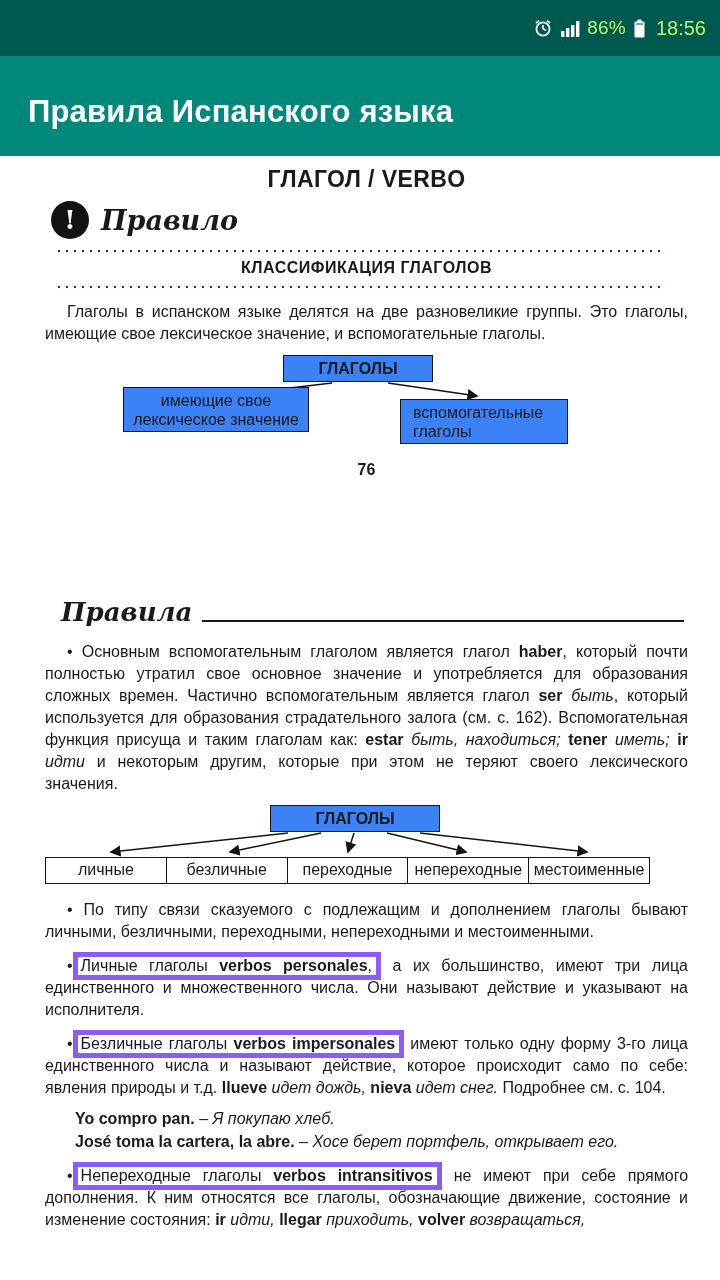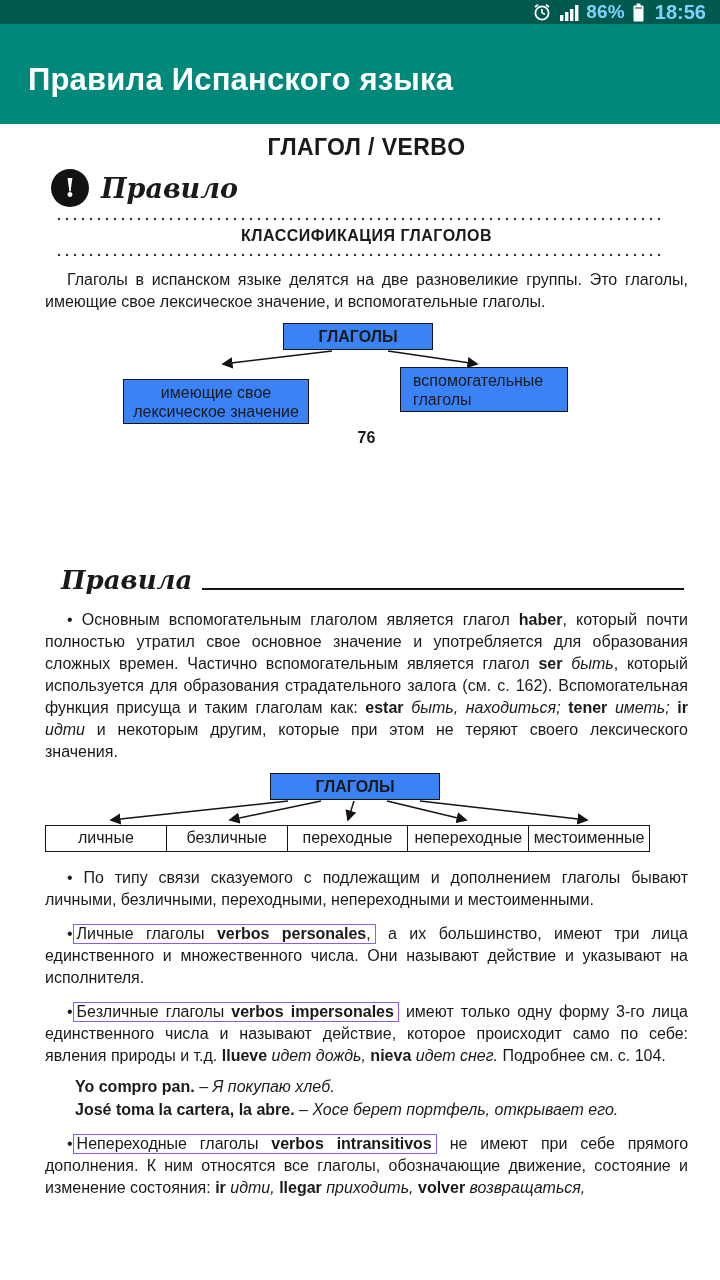--- a/index.html
+++ b/index.html
@@ -1,21 +1,21 @@
 <!DOCTYPE html>
 <html lang="ru" style="--status-bar: #00594f; --app-bar: #00897b; --page-bg: #ffffff; --ink: #1a1a1a;"><head>
 <meta charset="utf-8">
 <style>
   * { margin:0; padding:0; box-sizing:border-box; }
   html,body { background:#555; }
   body { font-family:"Liberation Sans", sans-serif; }
   .screen { width:720px; height:1280px; margin:0 auto; background:var(--page-bg,#fff); position:relative; overflow:hidden; }
 
   
-  .status-bar { height:24px; background:var(--status-bar,#00594f); display:flex; align-items:center; justify-content:flex-end; gap:7px; padding:0 14px; color:#7dd3fc;font-weight:bold; }
+  .status-bar { height:56px; background:var(--status-bar,#00594f); display:flex; align-items:center; justify-content:flex-end; gap:7px; padding:0 14px; color:#bef264; }
   .status-bar svg { display:block; }
   .pct { font-size:19px; letter-spacing:0.2px; }
   .time { font-size:20px; margin-left:3px; }
 
   
   .app-bar { height:100px; background:var(--app-bar,#00897b); display:flex; align-items:center; padding:12px 0 0 28px; }
   .app-title { color:#ffffff; font-size:31px; font-weight:bold; letter-spacing:0.2px; }
 
   
   .content { padding:8px 32px 0 45px; color:var(--ink,#1a1a1a); }
@@ -24,29 +24,29 @@
   .rule-icon { width:38px; height:38px; border-radius:50%; background:#121212; color:#fff; display:flex; align-items:center; justify-content:center; font:bold 26px "DejaVu Serif", serif; }
   .script { font-family:"DejaVu Serif", serif; font-style:italic; font-weight:bold; }
   .rule-word { font-size:27px; }
   .dotted { height:4px; margin:8px 22px 6px 10px; background-image:radial-gradient(circle, #333 1.2px, transparent 1.6px); background-size:8px 4px; background-position:0 50%; background-repeat:repeat-x; }
   .sec-heading { text-align:center; font-size:16px; font-weight:bold; letter-spacing:0.5px; margin:2px 0; }
 
   p.body { font-size:16px; line-height:22px; text-align:justify; margin:12px 0 0 0; }
   .indent { text-indent:22px; }
   .b { font-weight:bold; }
   .i { font-style:italic; }
-  .frame { border:1px solid #8b5cf6; padding:0 4px 1px 3px; }
+  .frame { border:5px solid #8b5cf6; padding:0 4px 1px 3px; }
 
   
   .diagram { position:relative; }
   .diagram svg { position:absolute; left:0; top:0; pointer-events:none; }
   .dbox { position:absolute; border:1px solid #141414; font-size:16px; line-height:19px; display:flex; align-items:center; justify-content:center; text-align:center; background:#3b82f6; }
   .diagram1 { height:92px; margin-top:10px; }
   .diagram1 .root { left:238px; top:0; width:150px; height:27px; font-weight:bold; }
-  .diagram1 .leftbox { left:78px; top:56px; width:186px; height:45px; }
+  .diagram1 .leftbox { left:78px; top:32px; width:186px; height:45px; }
   .diagram1 .rightbox { left:355px; top:44px; width:168px; height:45px; justify-content:flex-start; text-align:left; padding-left:12px; }
   .page-num { text-align:center; font-weight:bold; font-size:16px; margin-top:14px; }
 
   .sec2 { margin-top:118px; }
   .rules-head { display:flex; margin-left:16px; height:32px; }
   .rules-head .rule-word2 { font-size:26px; }
   .head-line { flex:1; height:2px; background:#161616; align-self:flex-end; margin:0 4px 7px 10px; }
 
   .diagram2 { height:82px; margin-top:10px; }
   .diagram2 .root { left:225px; top:0; width:170px; height:27px; font-weight:bold; }

